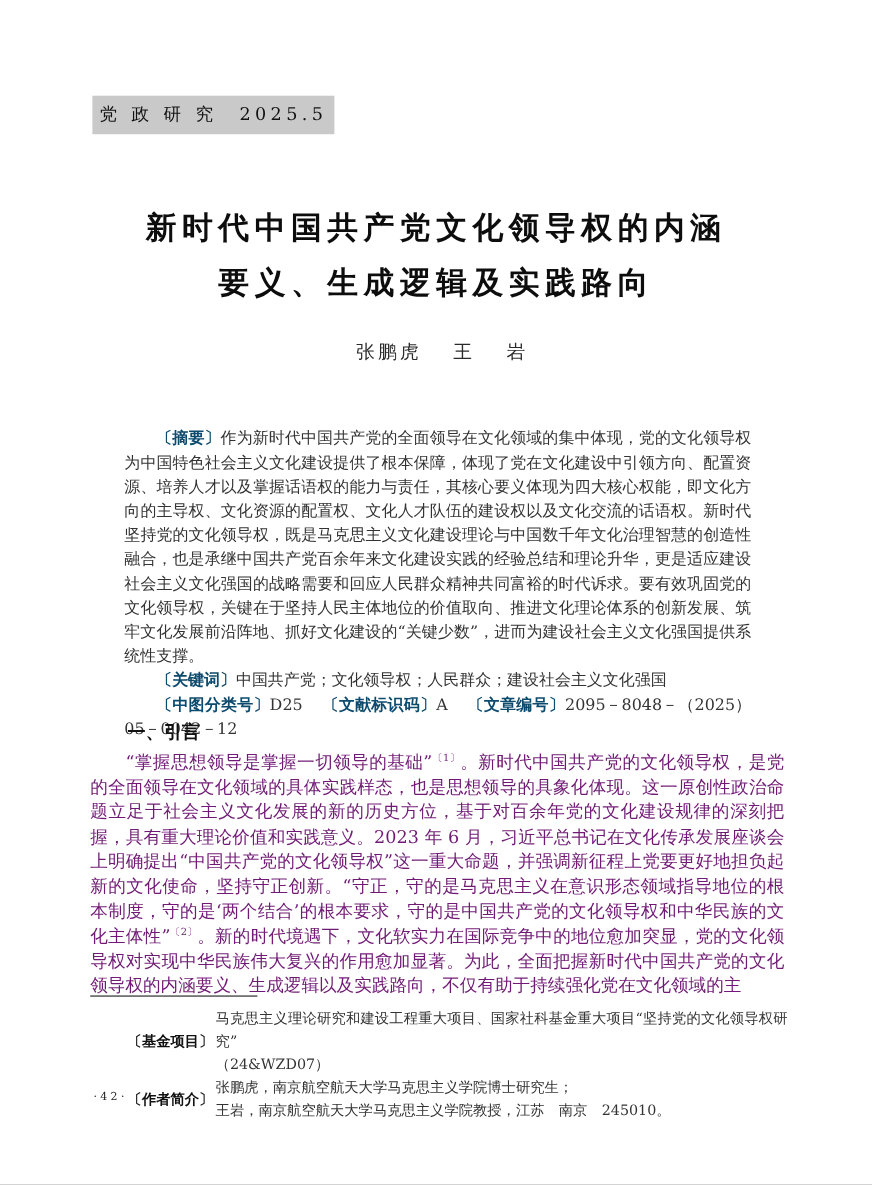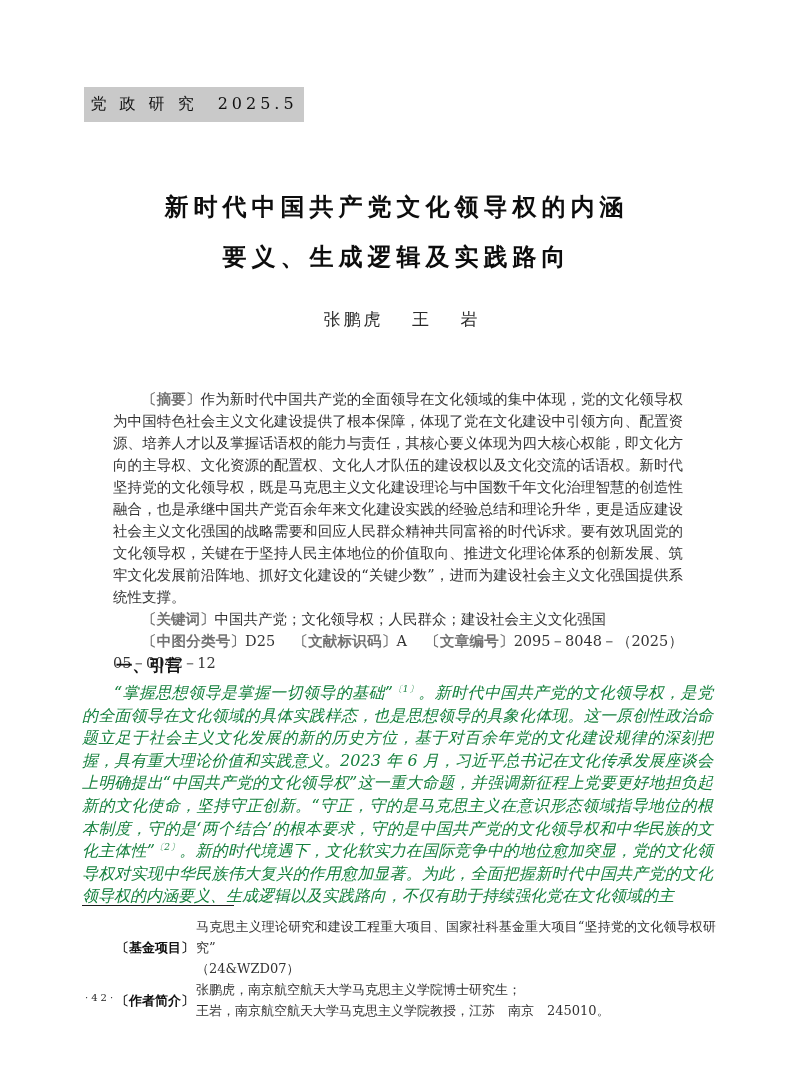--- a/index.html
+++ b/index.html
@@ -21,21 +21,21 @@
     background: #c9c9c9;
     display: flex; align-items: center; justify-content: center;
     font-size: 16px;
     letter-spacing: 4px;
     color: #111;
   }
   .title {
     position: absolute;
     left: 0; right: 0; top: 182px;
     text-align: center;
-    font-size: 24px;
+    font-size: 28px;
     font-weight: bold;
     letter-spacing: 5px;
     line-height: 50px;
     color: #0d0d0d;
   }
   .title-line { display: block; }
   .authors {
     position: absolute;
     left: 11px; right: 0; top: 308px;
     text-align: center;
@@ -48,43 +48,42 @@
     left: 113px; top: 388px;
     width: 570px;
     font-size: 14.5px;
     line-height: 22px;
     color: #333;
   }
   .front-matter p { text-indent: 2em; text-align: justify; }
   .fm-label {
     font-family: "DejaVu Sans", "Liberation Sans", sans-serif;
     font-weight: bold;
-    color: #737373;
+    color: #0c4a6e;
     font-style: normal;
     margin-top: 12px;
   }
   .classification .fm-value { margin-right: 18px; }
   .section-heading {
     position: absolute;
     left: 116px; top: 655px;
     font-family: "DejaVu Sans", "Liberation Sans", sans-serif;
     font-size: 16.5px;
     font-weight: bold;
     color: #111;
   }
   .body-par {
     position: absolute;
     left: 82px; top: 682px;
     width: 631px;
     font-size: 16px;
     line-height: 22.6px;
     text-align: justify;
     text-indent: 2em;
-    color: #15803d;
-    font-style: italic;
+    color: #701a75;
   }
   .body-par sup {
     font-size: 9px;
     line-height: 0;
     vertical-align: super;
   }
   .fn-divider {
     position: absolute;
     left: 82px; top: 905px;
     width: 152px;

